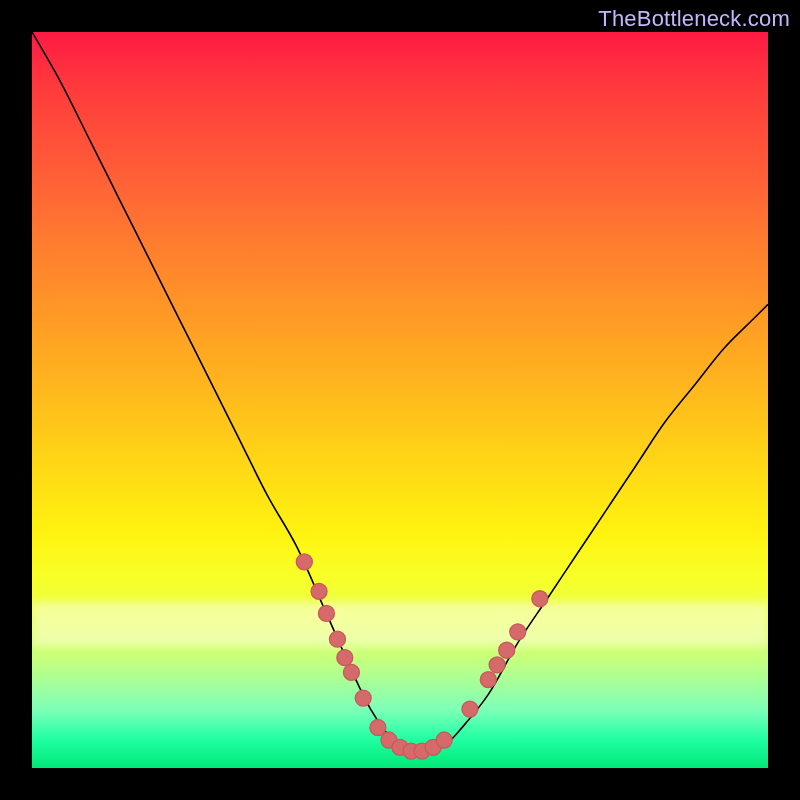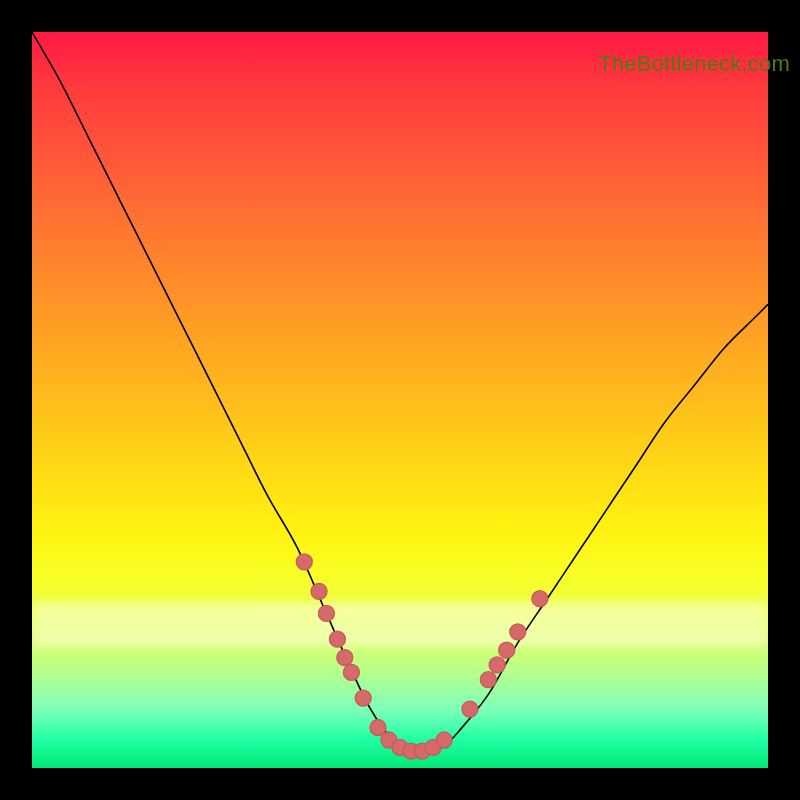--- a/index.html
+++ b/index.html
@@ -63,25 +63,24 @@
     position: absolute;
     left: 0;
     top: 0;
     width: 100%;
     height: 100%;
   }
   .attribution {
     position: absolute;
     top: 6px;
     right: 10px;
-    color: #4d7c0f;
+    color: #c4b5fd;
     font-size: 22px;
     font-weight: 400;
     letter-spacing: 0.2px;
-    margin-top: 45px;
   }
 </style>
 </head>
 <body>
 
 <div class="frame">
   <div class="plot-area">
     <div class="gradient-bg"></div>
     <div class="pale-band"></div>
     <svg class="svg-layer" viewBox="0 0 100 100" preserveAspectRatio="none">

